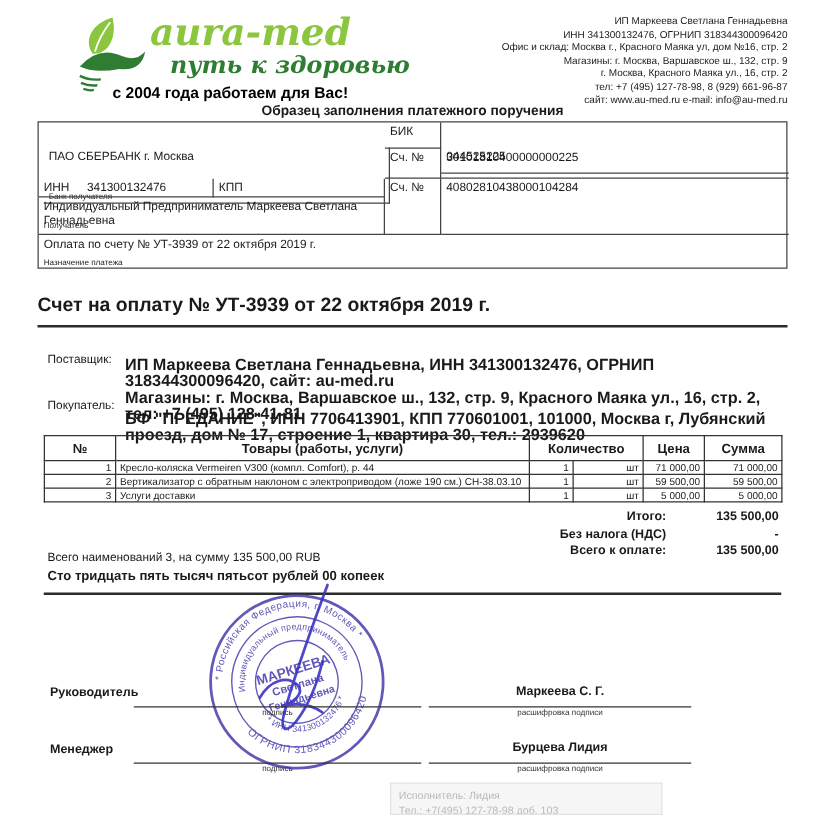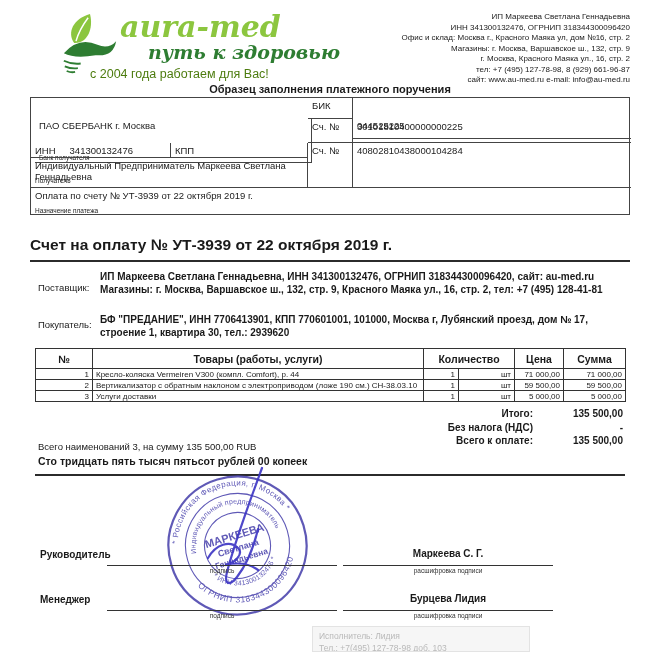--- a/index.html
+++ b/index.html
@@ -4,43 +4,43 @@
 <style>
   html,body{margin:0;padding:0;background:#fff;}
   .page{position:relative;width:660px;height:652px;background:#fff;overflow:hidden;
         font-family:"Liberation Sans", sans-serif;color:#1a1a1a;}
   
   .logo{position:absolute;left:62px;top:12px;display:flex;align-items:flex-start;}
   .logo-text{margin-left:2px;}
   .brand{font-family:"DejaVu Serif", serif;font-style:italic;font-weight:bold;
          font-size:30px;line-height:30px;color:#8cc63f;}
   .tagline{font-family:"DejaVu Serif", serif;font-style:italic;font-weight:bold;
-           font-size:19px;line-height:21px;color:#2e7d32;margin-left:28px;}
-  .slogan{font-size:12.5px;font-weight:normal;color:#4d7c0f;margin-top:4px;margin-left:-30px;}
+           font-size:19px;line-height:21px;color:#2e7d32;margin-left:16px;}
+  .slogan{font-size:12.5px;font-weight:bold;color:#000000;margin-top:4px;margin-left:-30px;}
   .company{position:absolute;right:30px;top:12px;text-align:right;font-size:8px;
            line-height:10.5px;color:#1a1a1a;}
   
   .sample-title{position:absolute;left:30px;top:83px;width:600px;text-align:center;
                 font-size:11px;font-weight:bold;}
   .ptable{position:absolute;left:30px;top:97px;width:600px;height:118px;
           border:1px solid #444;box-sizing:border-box;font-size:9.5px;}
   .pcell{position:absolute;box-sizing:border-box;padding:2px 4px;}
   .br{border-right:1px solid #444;}
   .bb{border-bottom:1px solid #444;}
   .tiny{position:absolute;left:4px;bottom:1px;font-size:6.5px;color:#222;}
   .inn-gap{margin-left:14px;}
   
   .inv-title{position:absolute;left:30px;top:236px;font-size:15.5px;font-weight:bold;}
   .rule{position:absolute;background:#2b2b2b;height:2px;}
   .rule-title{left:30px;top:260px;width:600px;}
   .rule-bottom{left:35px;top:474px;width:590px;}
   
   .party{position:absolute;left:38px;display:flex;}
   .party-label{width:62px;flex:0 0 62px;font-size:9.5px;}
-  .party-body{width:520px;font-size:10px;font-weight:bold;line-height:13px;}
+  .party-body{width:520px;font-size:13px;font-weight:bold;line-height:13px;margin-top:15px;}
   .supplier{top:270px;}
   .supplier .party-label{padding-top:12px;}
   .buyer{top:313px;}
   .buyer .party-label{padding-top:6px;}
   
   .items{position:absolute;left:35px;top:348px;width:590px;border-collapse:collapse;
          table-layout:fixed;}
   .items th,.items td{border:1px solid #333;padding:0 3px;box-sizing:border-box;}
   .items th{font-size:10.5px;font-weight:bold;height:20px;text-align:center;}
   .items td{font-size:8px;height:11px;white-space:nowrap;overflow:hidden;}

